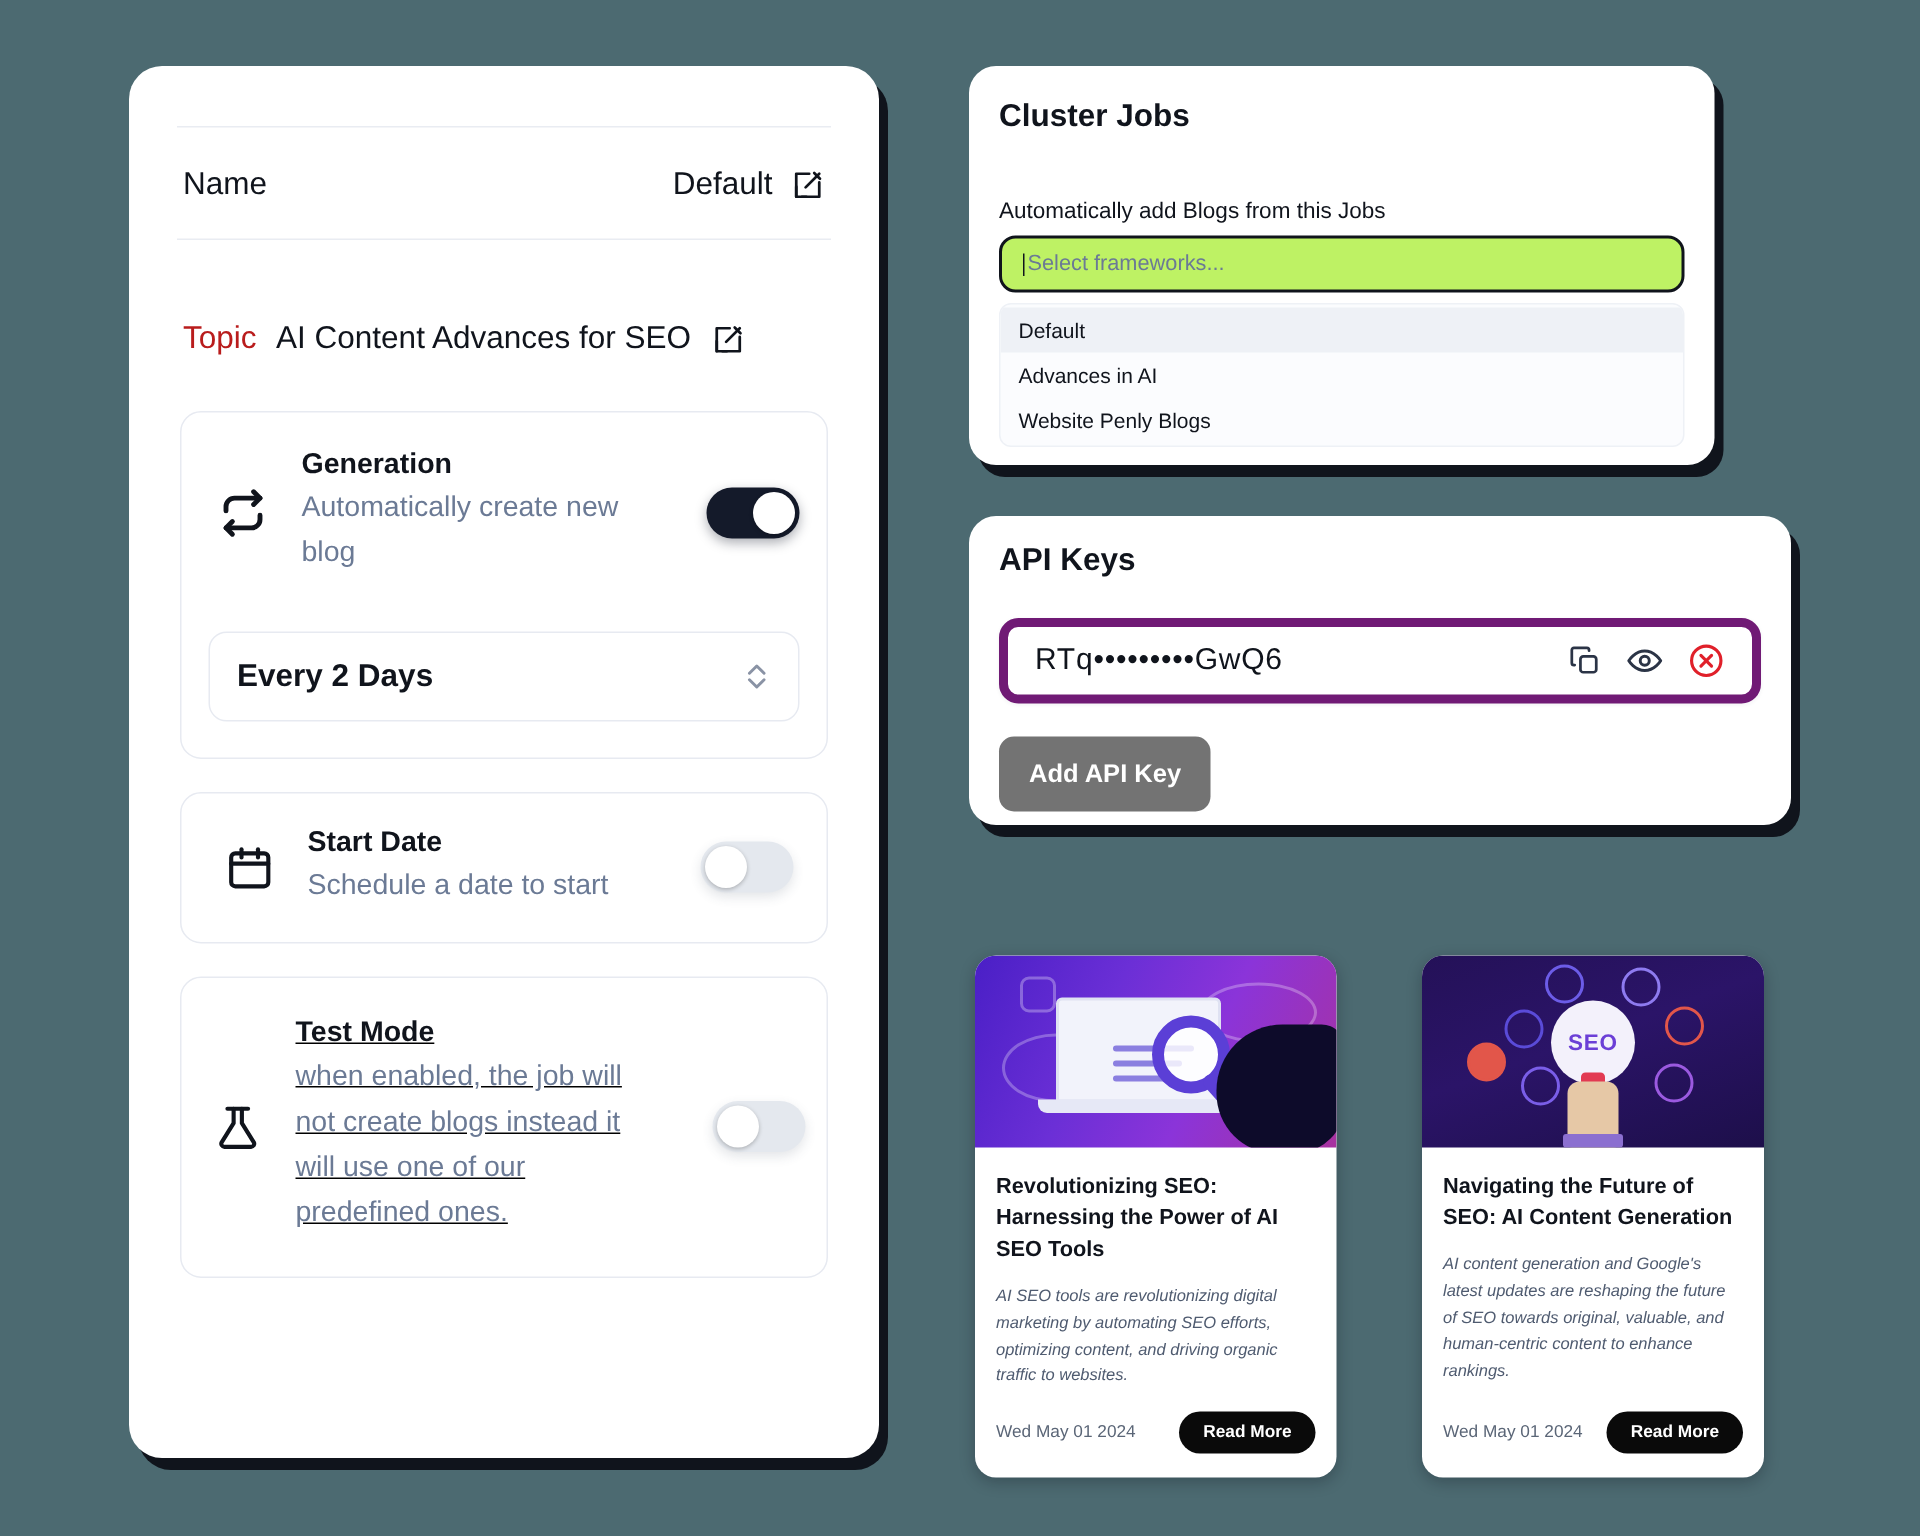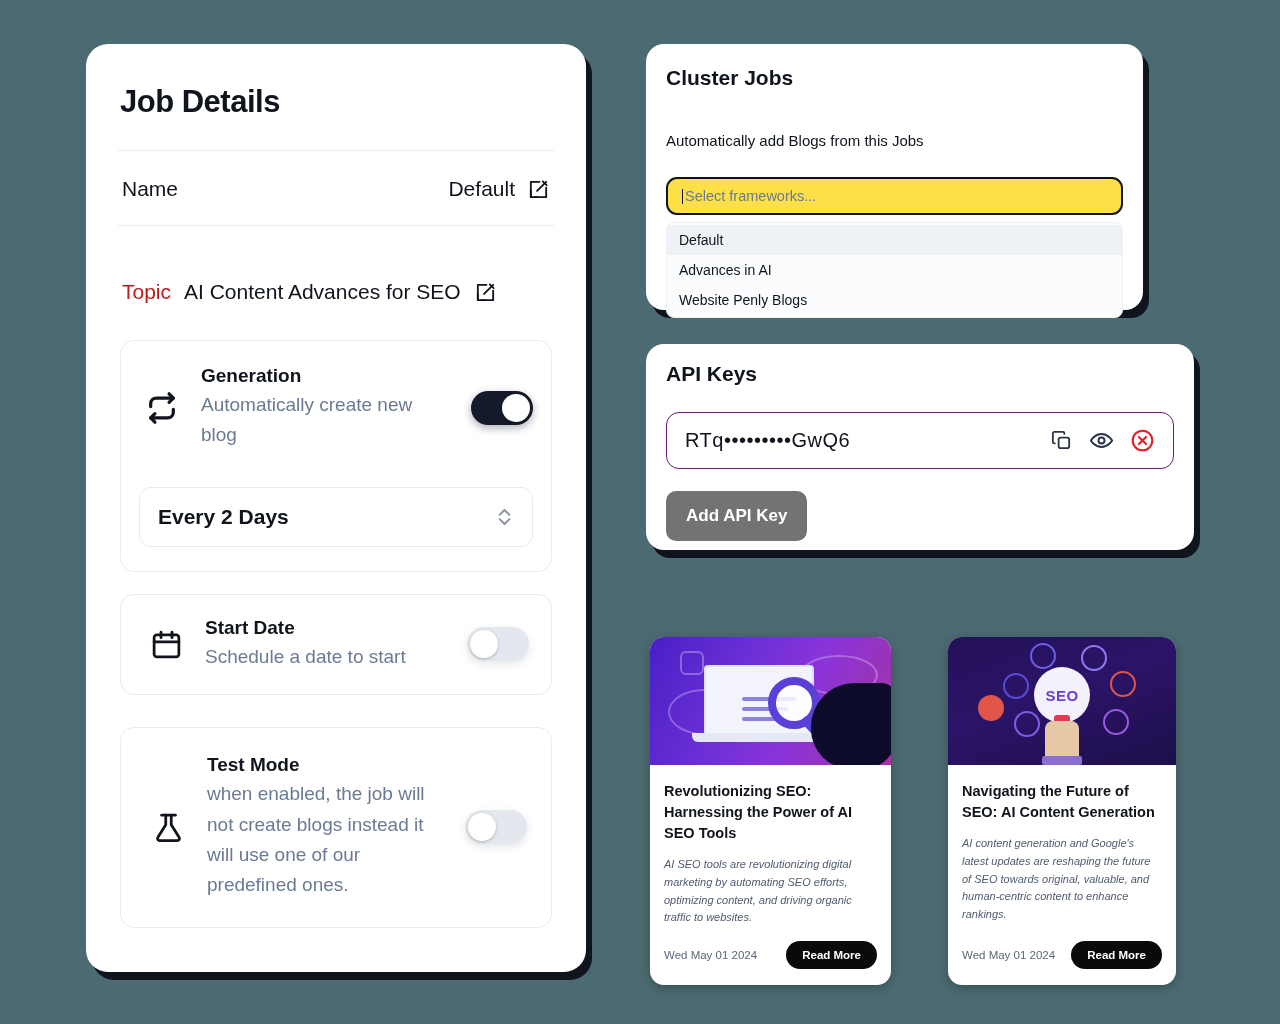--- a/index.html
+++ b/index.html
@@ -80,55 +80,55 @@
 
   
   .select-box {
     display: flex; align-items: center; justify-content: space-between;
     border: 1px solid #e7eaf1; border-radius: 12px;
     padding: 16px 18px; background: #fff;
   }
   .select-value { font-size: 21px; font-weight: 600; color: #10141c; }
 
   #card-startdate { margin-top: 22px; padding: 22px 22px; }
-  #card-testmode { margin-top: 32px; padding: 26px 24px; }
+  #card-testmode { margin-top: 22px; padding: 26px 14px; text-decoration: underline; }
 
   
   #cluster-jobs {
     left: 646px; top: 44px; width: 497px; height: 266px;
     padding: 22px 20px 0 20px;
   }
   .panel-title { font-size: 21px; font-weight: 700; color: #10141c; }
   .cj-sub { font-size: 15px; color: #10141c; margin-top: 42px; }
   .cj-input {
-    margin-top: 28px;
+    margin-top: 8px;
     border: 2px solid #10141c; border-radius: 11px;
     height: 38px; display: flex; align-items: center;
-    padding: 0 14px; background: #fde047;
+    padding: 0 14px; background: #bef264;
     position: relative;
   }
   .caret { width: 1px; height: 15px; background: #10141c; margin-right: 2px; }
   .cj-placeholder { font-size: 14.5px; color: #6b7a95; }
   .cj-list {
     margin-top: 7px;
     background: #fbfcfe; border: 1px solid #eef1f6;
     border-radius: 8px; overflow: hidden;
     padding: 2px 0;
   }
   .cj-item { font-size: 14px; color: #10141c; padding: 7px 12px; }
   .cj-item.sel { background: #eef1f6; }
 
   
   #api-keys {
     left: 646px; top: 344px; width: 548px; height: 206px;
     padding: 18px 20px 0 20px;
   }
   .key-row {
     margin-top: 26px;
-    border: 1px solid #701a75; border-radius: 13px;
+    border: 6px solid #701a75; border-radius: 13px;
     height: 57px; display: flex; align-items: center;
     padding: 0 18px; background: #fff;
     box-shadow: 0 1px 3px rgba(30,40,60,.06);
   }
   .key-text { flex: 1 1 auto; font-size: 20px; color: #10141c; letter-spacing: .5px; }
   .key-icons { display: flex; align-items: center; gap: 16px; }
   .btn-add {
     margin-top: 22px;
     background: #737373; color: #fff;
     font-size: 17px; font-weight: 700;
@@ -184,21 +184,20 @@
   .hand2 { position:absolute; left:50%; transform:translateX(-50%); bottom:0; width:34px; height:44px; background:#e6c8a6; border-radius:8px 8px 3px 3px;}
   .hand2-cuff { position:absolute; left:50%; transform:translateX(-50%); bottom:0; width:40px; height:9px; background:#8b6fd0; border-radius:2px;}
   .phone { position:absolute; left:50%; transform:translateX(-50%); bottom:10px; width:16px; height:40px; background:#e23a52; border-radius:3px;}
 </style>
 </head>
 <body>
 
 <div class="stage">
 
   <section class="panel" id="job-details">
-    <h1 class="jd-title">Job Details</h1>
     <div class="hrule"></div>
 
     <div class="name-row">
       <span class="name-label">Name</span>
       <span class="name-value-wrap">
         <span class="name-value">Default</span>
         <span style="display:flex;">
           <svg width="23" height="23" viewBox="0 0 24 24" fill="none" stroke="#10141c" stroke-width="1.9" stroke-linecap="round" stroke-linejoin="round">
             <path d="M4 13v7h7"></path>
               <path d="M4 20V4h9"></path>

